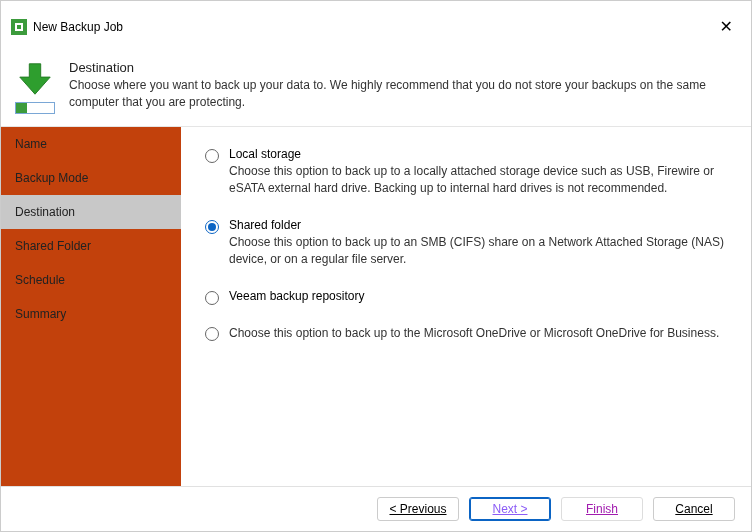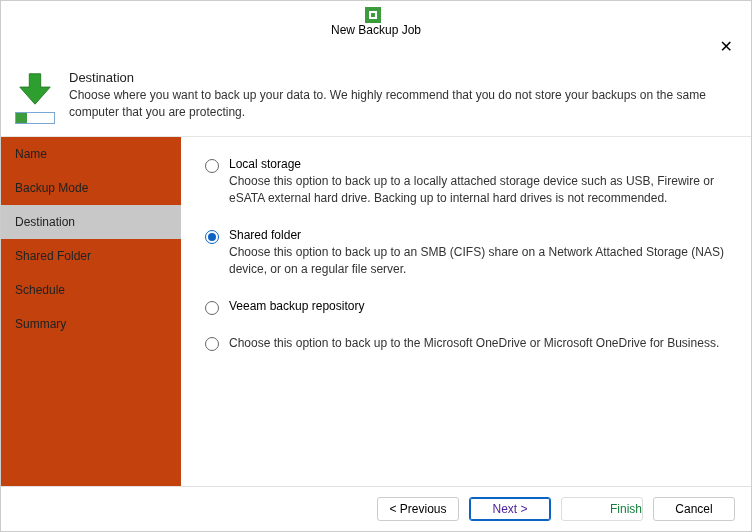--- a/index.html
+++ b/index.html
@@ -1,17 +1,17 @@
 <!DOCTYPE html>
 <html><head>
 <meta charset="utf-8">
 <style>
 * { margin: 0; padding: 0; box-sizing: border-box; font-family: "Segoe UI", Tahoma, sans-serif; }
 body { width: 752px; height: 532px; background: #fff; border: 1px solid #ccc; display: flex; flex-direction: column; }
-.title-bar { display: flex; align-items: center; padding: 6px 10px; font-size: 12px; flex-direction: column; }
+.title-bar { display: flex; align-items: center; padding: 16px 10px; font-size: 12px; }
 .title-bar .app-icon { width: 16px; height: 16px; margin-right: 6px; }
 .title-bar .close { margin-left: auto; font-size: 16px; padding: 0 8px; cursor: pointer; }
 .header { display: flex; padding: 8px 14px 12px 14px; gap: 14px; align-items: flex-start; }
 .header-icons { display: flex; flex-direction: column; align-items: center; gap: 4px; }
 .big-arrow { width: 38px; height: 38px; }
 .disk-bar { width: 40px; height: 12px; border: 1px solid #7aa7d6; background: #fff; position: relative; }
 .disk-bar::before { content: ""; position: absolute; left: 0; top: 0; bottom: 0; width: 28%; background: #3c9b3c; }
 .header-text { flex: 1; }
 .header-title { font-size: 13px; font-weight: 400; color: #222; margin-bottom: 2px; }
 .header-desc { font-size: 12px; color: #333; line-height: 1.45; }
@@ -21,23 +21,23 @@
 .side-item.active { background: #c8c8c8; }
 .content { flex: 1; padding: 20px 24px; overflow: auto; }
 .opt { display: flex; gap: 10px; margin-bottom: 20px; }
 .opt-radio { width: 14px; height: 14px; border: 1.5px solid #666; border-radius: 50%; margin-top: 2px; flex-shrink: 0; position: relative; cursor: pointer; }
 .opt-radio.selected { border-color: #0b64c4; }
 .opt-radio.selected::after { content: ""; position: absolute; left: 2px; top: 2px; right: 2px; bottom: 2px; border-radius: 50%; background: #0b64c4; }
 .opt-body { flex: 1; }
 .opt-title { font-size: 12px; font-weight: 400; color: #000; margin-bottom: 2px; }
 .opt-desc { font-size: 12px; color: #333; line-height: 1.45; }
 .footer { border-top: 1px solid #e1e1e1; padding: 10px 16px; display: flex; justify-content: flex-end; gap: 10px; }
-.btn { min-width: 82px; height: 24px; font-size: 12px; border: 1px solid #ccc; background: #fff; cursor: pointer; border-radius: 3px; }
-.btn.primary { border-color: #0b64c4; color: #4c1d95; box-shadow: 0 0 0 1px #0b64c4 inset; }
-.btn.disabled { color: #15803d; border-color: #ddd; cursor: default; text-align: right; }
+.btn { min-width: 82px; height: 24px; font-size: 12px; border: 1px solid #ccc; background: #fff; cursor: pointer; border-radius: 3px; text-decoration: underline; }
+.btn.primary { border-color: #0b64c4; color: #8b5cf6; box-shadow: 0 0 0 1px #0b64c4 inset; }
+.btn.disabled { color: #a21caf; border-color: #ddd; cursor: default; }
 </style>
 </head>
 <body>
 
 <div class="title-bar">
   <svg class="app-icon" viewBox="0 0 16 16">
       <rect x="0" y="0" width="16" height="16" fill="#3c9b3c"></rect>
       <rect x="4" y="4" width="8" height="8" fill="#fff"></rect>
       <rect x="6" y="6" width="4" height="4" fill="#3c9b3c"></rect>
     </svg>

